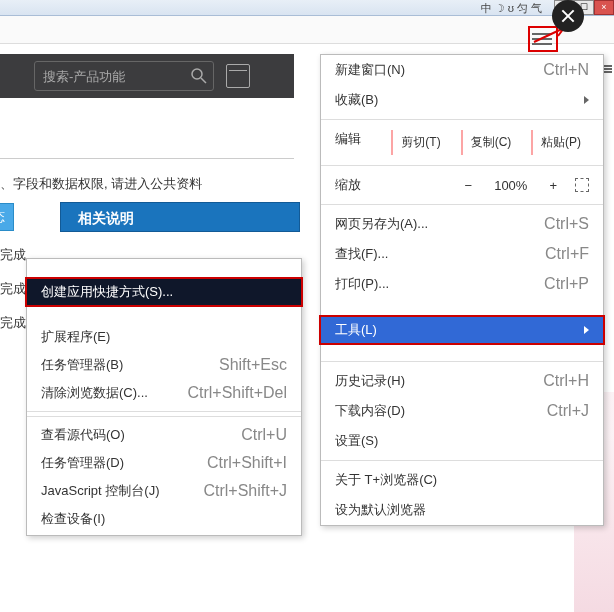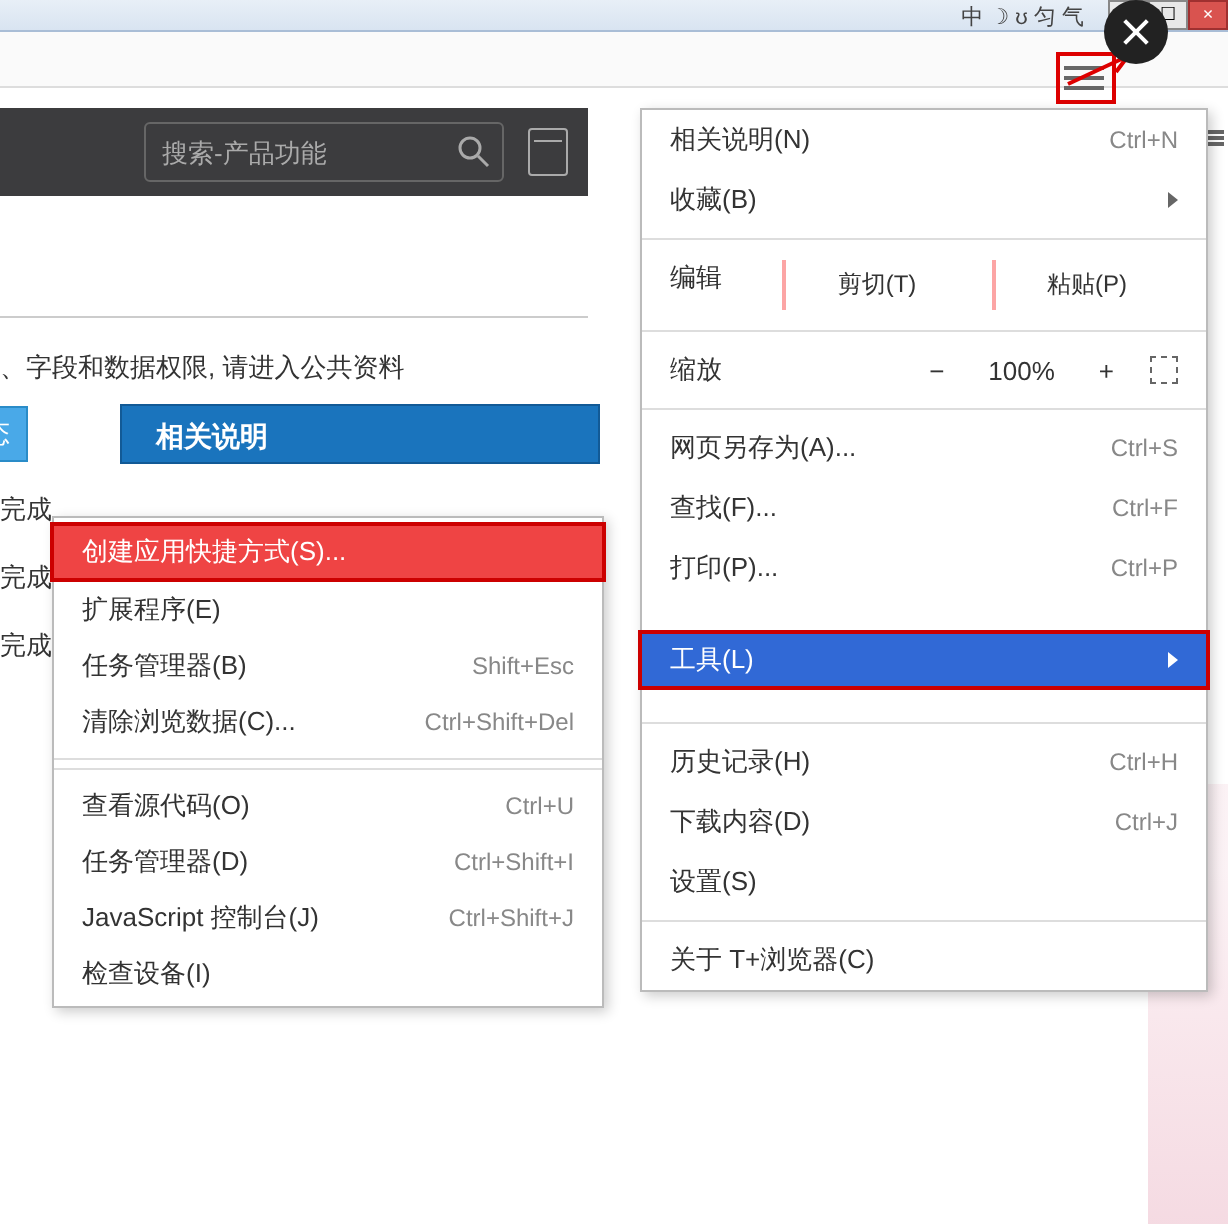--- a/index.html
+++ b/index.html
@@ -24,21 +24,21 @@
 
 .hamburger { position: absolute; right: 62px; top: 30px; width: 20px; height: 16px; }
 .hamburger span { display: block; height: 2px; background: #666; margin: 3px 0; }
 .ham2 { position: absolute; right: 0; top: 64px; width: 10px; height: 10px; }
 .ham2 span { display: block; height: 2px; background: #666; margin: 1px 0; width: 8px; }
 
 .red-box-ham { position: absolute; right: 56px; top: 26px; width: 30px; height: 26px; border: 2px solid #d00; z-index: 50; }
 
 
 .toolbar { position: absolute; top: 54px; left: 0; right: 320px; height: 44px; background: #3c3c3e; display: flex; align-items: center; padding: 0 10px 0 34px; gap: 12px; }
-.search-box { display: flex; align-items: center; background: #3c3c3e; border: 1px solid #666; border-radius: 3px; height: 30px; flex: 0 0 180px; margin-left: 38px; }
+.search-box { display: flex; align-items: center; background: #3c3c3e; border: 1px solid #666; border-radius: 3px; height: 30px; flex: 0 0 180px; }
 .search-box input { background: transparent; border: none; color: #aaa; font-size: 13px; padding: 0 8px; flex: 1; outline: none; width: 140px; }
 .search-box input::placeholder { color: #aaa; }
 .search-icon { width: 28px; height: 28px; display: flex; align-items: center; justify-content: center; }
 .search-icon svg { stroke: #aaa; fill: none; }
 .calendar-icon { width: 24px; height: 24px; border: 1px solid #aaa; border-radius: 2px; position: relative; }
 .calendar-icon::before { content: ''; position: absolute; top: 5px; left: 2px; right: 2px; height: 1px; background: #aaa; }
 
 
 .content { position: absolute; top: 98px; left: 0; right: 320px; padding: 0; }
 .divider-line { border-top: 1px solid #ccc; margin-top: 60px; }
@@ -47,37 +47,37 @@
 .desc-box { position: absolute; left: 60px; top: 202px; height: 30px; width: 240px; background: #1a74bd; color: #fff; font-size: 14px; font-weight: bold; line-height: 30px; padding-left: 17px; border: 1px solid #125a96; }
 .status-col { position: absolute; left: 0; top: 238px; font-size: 13px; color: #333; }
 .status-col div { height: 34px; line-height: 34px; }
 
 
 .main-menu { position: absolute; right: 10px; top: 54px; width: 284px; background: #fff; border: 1px solid #bbb; box-shadow: 2px 2px 6px rgba(0,0,0,0.2); z-index: 60; font-size: 13px; color: #333; }
 .menu-row { display: flex; align-items: center; height: 30px; padding: 0 14px; justify-content: space-between; }
 .menu-row.highlight { background: #3169d6; color: #fff; border: 2px solid #c00; margin: 16px -2px; }
 .menu-sep { height: 1px; background: #ddd; margin: 4px 0; }
 .menu-label { flex: 1; }
-.shortcut { color: #888; font-size: 12px; }
+.shortcut { color: #888; font-size: 16px; }
 .submenu-arrow { width: 0; height: 0; border-top: 4px solid transparent; border-bottom: 4px solid transparent; border-left: 5px solid #666; margin-left: 6px; }
 .menu-row.highlight .submenu-arrow { border-left-color: #fff; }
 
 .edit-row { display: flex; padding: 6px 14px; gap: 12px; }
 .edit-row > span:first-child { flex: 0 0 auto; padding-right: 18px; }
 .edit-btn { flex: 1; text-align: center; padding: 4px 0; border-left: 2px solid #fca5a5; font-size: 12px; }
 .zoom-row { display: flex; align-items: center; padding: 6px 14px; }
 .zoom-row > span:first-child { flex: 1; }
 .zoom-ctrl { display: flex; align-items: center; gap: 14px; font-size: 13px; }
 .zoom-ctrl span { padding: 0 4px; }
 .fullscreen-i { width: 14px; height: 14px; border: 1px dashed #666; position: relative; }
 
 
 .sub-menu { position: absolute; left: 26px; top: 258px; width: 276px; background: #fff; border: 1px solid #bbb; box-shadow: 2px 2px 6px rgba(0,0,0,0.2); z-index: 70; font-size: 13px; color: #333; }
 .sub-menu .menu-row { height: 28px; }
-.sub-menu .menu-row.highlight { background: #ef4444; color: #fff; border: 2px solid #c00; margin: 0 -2px; height: 30px; }
+.sub-menu .menu-row.highlight { background: #0f172a; color: #fff; border: 2px solid #c00; margin: 16px -2px; height: 30px; }
 .sub-menu-pad { height: 2px; }
 
 
 .rimg { position: absolute; right: 0; bottom: 0; width: 40px; height: 220px; background: linear-gradient(180deg, #f9e9ee 20%, #f4d5de 60%, #eec2cf); opacity: 0.6; z-index: 1; }
 </style>
 </head>
 <body>
 
 <div class="titlebar">
   <div class="titlebar-right">中 ☽ ʊ 匀 气</div>
@@ -128,31 +128,32 @@
 </div>
 <div class="desc-box">相关说明</div>
 <div class="status-col">
   <div>完成</div>
   <div>完成</div>
   <div>完成</div>
 </div>
 
 <div class="main-menu">
   <div class="menu-row">
-    <span class="menu-label">相关说明(N)</span>
+    <span class="menu-label">新建窗口(N)</span>
       <span class="shortcut">Ctrl+N</span>
   </div>
   <div class="menu-row">
     <span class="menu-label">收藏(B)</span>
       <span class="submenu-arrow"></span>
   </div>
   <div class="menu-sep"></div>
   <div class="edit-row">
     <span>编辑</span>
     <span class="edit-btn">剪切(T)</span>
+    <span class="edit-btn">复制(C)</span>
     <span class="edit-btn">粘贴(P)</span>
   </div>
   <div class="menu-sep"></div>
   <div class="zoom-row">
     <span>缩放</span>
     <div class="zoom-ctrl">
       <span>−</span>
       <span>100%</span>
       <span>+</span>
       <span class="fullscreen-i"></span>
@@ -184,20 +185,23 @@
     <span class="menu-label">下载内容(D)</span>
       <span class="shortcut">Ctrl+J</span>
   </div>
   <div class="menu-row">
     <span class="menu-label">设置(S)</span>
   </div>
   <div class="menu-sep"></div>
   <div class="menu-row">
     <span class="menu-label">关于 T+浏览器(C)</span>
   </div>
+  <div class="menu-row">
+    <span class="menu-label">设为默认浏览器</span>
+  </div>
 </div>
 
 <div class="sub-menu">
   <div class="sub-menu-pad"></div>
   <div class="menu-row highlight">
     <span class="menu-label">创建应用快捷方式(S)...</span>
   </div>
   <div class="menu-row">
     <span class="menu-label">扩展程序(E)</span>
   </div>

